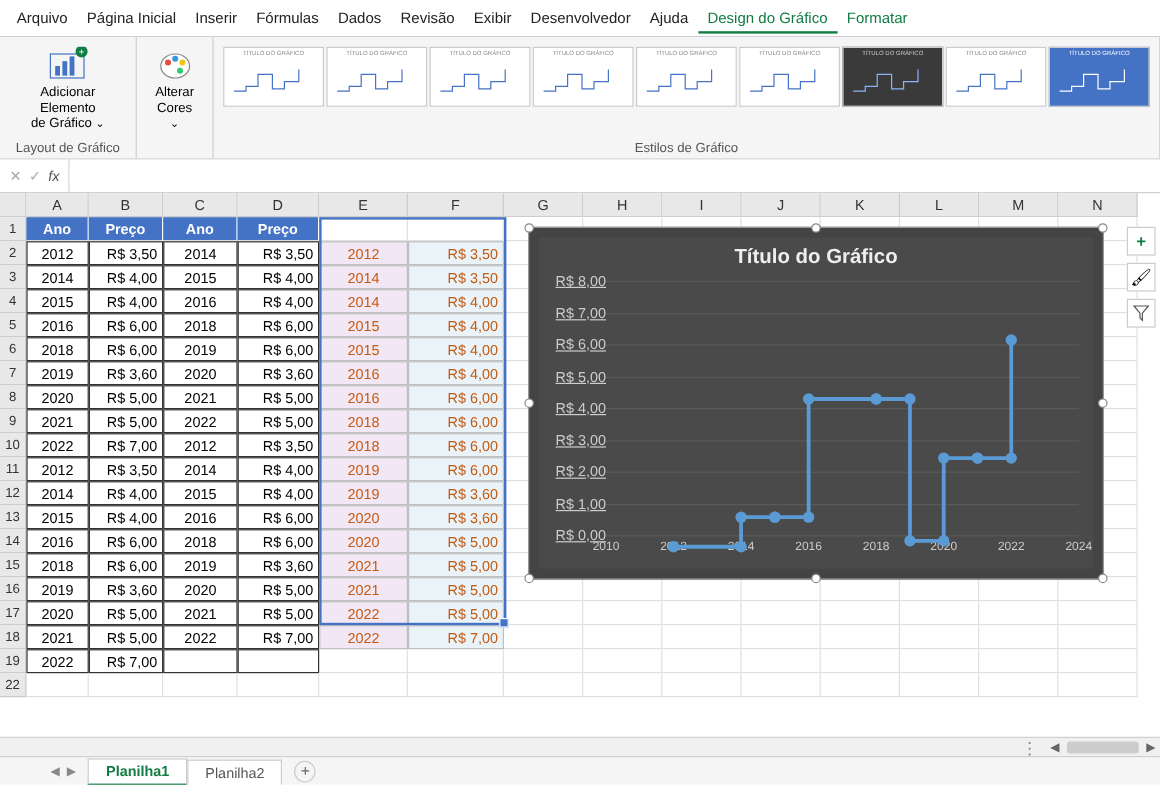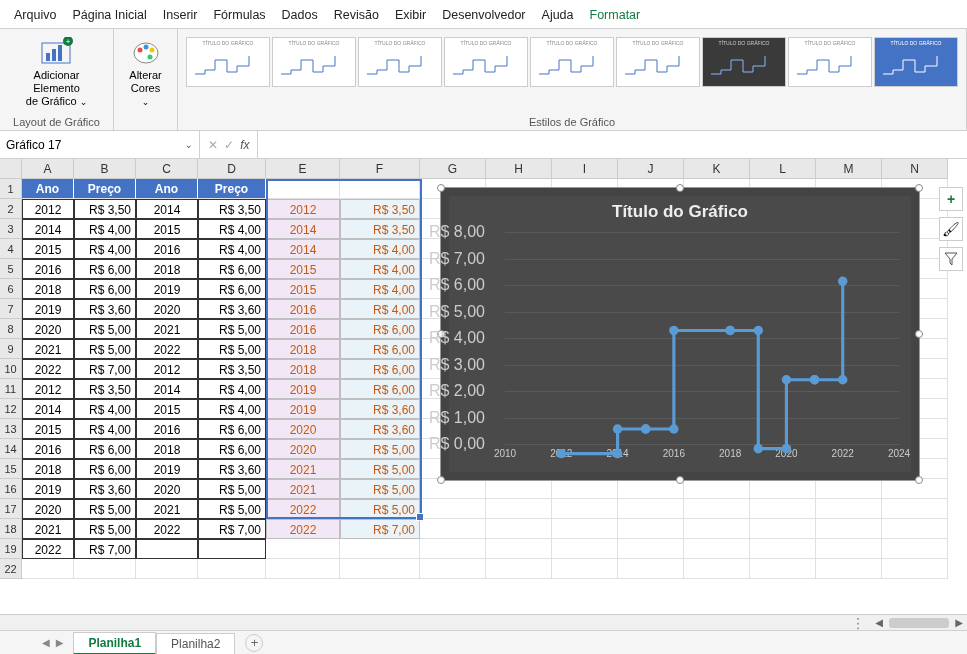--- a/index.html
+++ b/index.html
@@ -66,21 +66,21 @@
   .selection-outline { position: absolute; border: 2px solid #4472c4; pointer-events: none; }
   .selection-outline::after { content:''; position:absolute; right:-4px; bottom:-4px; width:6px; height:6px; background:#4472c4; border:1px solid #fff; }
   
   
   .embedded-chart { position: absolute; left: 440px; top: 28px; width: 480px; height: 294px; background: #444; border: 1px solid #999; }
   .sel-handle { position: absolute; width: 8px; height: 8px; background: #fff; border: 1px solid #888; border-radius: 50%; }
   .chart-inner { position: absolute; inset: 8px; background: #4a4a4a; }
   .chart-title { text-align: center; color: #eee; font-weight: bold; font-size: 17px; padding: 6px 0 4px; }
   .chart-plot { position: absolute; left: 56px; right: 12px; top: 36px; bottom: 28px; }
   .grid-line { position: absolute; left: 0; right: 0; border-top: 1px solid #5a5a5a; }
-  .y-tick { position: absolute; right: 100%; margin-right: 20px; color: #ccc; font-size: 16px; transform: translateY(-50%); white-space: nowrap; }
+  .y-tick { position: absolute; right: 100%; margin-right: 0; color: #ccc; font-size: 12px; transform: translateY(-50%); white-space: nowrap; text-decoration: underline; }
   .x-tick { position: absolute; top: 100%; margin-top: 4px; color: #ccc; font-size: 10px; transform: translateX(-50%); }
   .chart-svg { position: absolute; inset: 0; }
   
   
   .chart-tools { position: absolute; right: 4px; top: 28px; display: flex; flex-direction: column; gap: 6px; }
   .chart-tool { width: 24px; height: 24px; border: 1px solid #ccc; background: #fff; display: flex; align-items: center; justify-content: center; cursor: pointer; font-size: 14px; }
   
   
   .hscroll { height: 16px; border-top: 1px solid #d0d0d0; background: #f0f0f0; display: flex; align-items: center; }
   .hscroll-spacer { flex: 1; }
@@ -101,20 +101,21 @@
 <div class="menubar">
   <div class="menu-item">Arquivo</div>
   <div class="menu-item">Página Inicial</div>
   <div class="menu-item">Inserir</div>
   <div class="menu-item">Fórmulas</div>
   <div class="menu-item">Dados</div>
   <div class="menu-item">Revisão</div>
   <div class="menu-item">Exibir</div>
   <div class="menu-item">Desenvolvedor</div>
   <div class="menu-item">Ajuda</div>
+  <div class="menu-item active">Design do Gráfico</div>
   <div class="menu-item green">Formatar</div>
 </div>
 
 <div class="ribbon">
   <div class="ribbon-group">
     <div class="ribbon-group-content">
       <div class="ribbon-btn">
         <svg width="34" height="30">
             <rect x="2" y="6" width="28" height="20" fill="none" stroke="#4472c4"></rect>
             <rect x="6" y="16" width="4" height="8" fill="#4472c4"></rect>
@@ -202,24 +203,20 @@
           <svg class="thumb-chart" viewBox="0 0 70 34">
             <polyline style="stroke:#fff" class="thumb-line" points="2,26 12,26 12,22 22,22 22,12 34,12 34,24 44,24 44,18 56,18 56,8"></polyline>
           </svg>
         </div>
     </div>
     <div class="ribbon-group-label">Estilos de Gráfico</div>
   </div>
 </div>
 
 <div class="formula-bar">
-  <div class="name-box">
-    <span>Gráfico 17</span>
-    <span class="name-box-caret">⌄</span>
-  </div>
   <div class="fx-controls">
     <span>✕</span>
     <span>✓</span>
     <span style="font-style:italic;color:#555">fx</span>
   </div>
   <input class="fx-input" style="">
 </div>
 
 <div class="sheet-area">
   <div class="sheet-grid">

